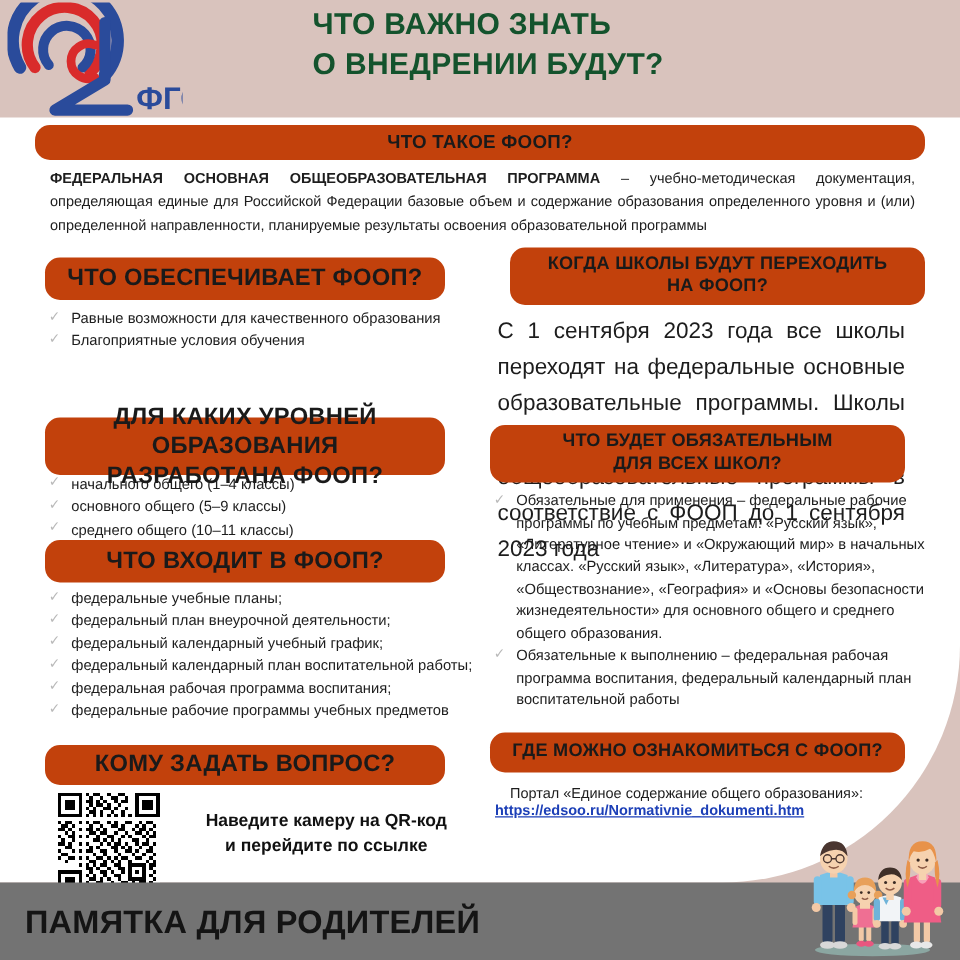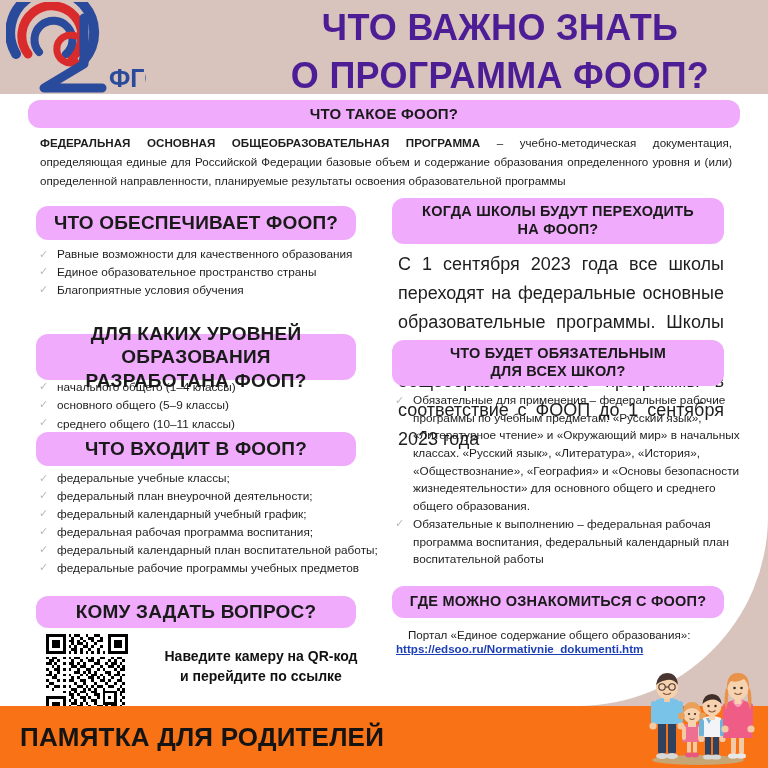--- a/index.html
+++ b/index.html
@@ -33,43 +33,43 @@
     position: absolute;
     left: 6px; top: 2px;
     width: 140px; height: 92px;
   }
   .logo-svg { display: block; }
 
   .header-title {
     position: absolute;
     right: 18px; top: 4px;
     width: 500px;
-    text-align: center;
+    text-align: left;
     font-weight: bold;
-    font-size: 36px;
+    font-size: 24px;
     line-height: 1.32;
     letter-spacing: 0.3px;
-    color: #4c1d95;
+    color: #14532d;
     font-family: "Liberation Sans", sans-serif;
   }
   .header-title .l2 { display: block; }
 
   
   .panel {
     position: absolute;
     left: 0; top: 94px;
     width: 768px;
     height: 612px;
     background: #ffffff;
     border-bottom-right-radius: 190px;
   }
 
   
   .pill {
-    background: #f0abfc;
+    background: #c2410c;
     border-radius: 12px;
     color: #1a1a1a;
     font-weight: bold;
     text-align: center;
     display: flex;
     align-items: center;
     justify-content: center;
     line-height: 1.22;
     letter-spacing: 0.2px;
   }
@@ -105,21 +105,21 @@
     font-size: 14.5px;
   }
 
   
   .p-obesp { position: absolute; left: 8px; top: 112px; height: 34px; }
   .p-urov  { position: absolute; left: 8px; top: 240px; height: 46px; padding: 0 6px; }
   .p-vhod  { position: absolute; left: 8px; top: 338px; height: 34px; }
   .p-vopr  { position: absolute; left: 8px; top: 502px; height: 32px; }
 
   
-  .p-kogda { position: absolute; left: 0px; top: 104px; height: 46px; padding: 0 6px; }
+  .p-kogda { position: absolute; left: 16px; top: 104px; height: 46px; padding: 0 6px; }
   .p-objaz { position: absolute; left: 0px; top: 246px; height: 46px; padding: 0 6px; }
   .p-gde   { position: absolute; left: 0px; top: 492px; height: 32px; }
 
   
   ul.cklist { list-style: none; }
   ul.cklist li {
     position: relative;
     padding-left: 19px;
     color: #1d1d1d;
   }
@@ -186,21 +186,21 @@
     line-height: 1.45;
     color: #111;
     text-align: center;
   }
 
   
   .footer {
     position: absolute;
     left: 0; top: 706px;
     width: 768px; height: 62px;
-    background: #f97316;
+    background: #737373;
   }
   .footer-title {
     position: absolute;
     left: 20px; top: 16px;
     font-size: 26px;
     font-weight: bold;
     letter-spacing: 0.2px;
     color: #141414;
   }
   .family {
@@ -226,57 +226,56 @@
 
         <path d="M70 34 A14 14 0 1 0 70 60" fill="none" stroke="#d92b2b" stroke-width="7" stroke-linecap="round"></path>
 
         <path d="M78 16 L78 62 L38 86 L96 86" fill="none" stroke="#2a4b9b" stroke-width="9" stroke-linecap="round" stroke-linejoin="round"></path>
         <text x="103" y="85" font-family="Liberation Sans, sans-serif" font-size="25" font-weight="bold" fill="#2a4b9b">ФГОС</text>
       </svg>
     </div>
 
     <div class="header-title">
       <span class="l1">ЧТО ВАЖНО ЗНАТЬ</span>
-      <span class="l2">О ПРОГРАММА ФООП?</span>
+      <span class="l2">О ВНЕДРЕНИИ БУДУТ?</span>
     </div>
   </div>
 
   <div class="panel">
 
     <div class="pill s-what-pill">ЧТО ТАКОЕ ФООП?</div>
     <p class="s-what-body"><b>ФЕДЕРАЛЬНАЯ ОСНОВНАЯ ОБЩЕОБРАЗОВАТЕЛЬНАЯ ПРОГРАММА</b><span> – учебно-методическая документация, определяющая единые для Российской Федерации базовые объем и содержание образования определенного уровня и (или) определенной направленности, планируемые результаты освоения образовательной программы</span></p>
 
     <div class="col-left">
 
       <div class="pill pill-l p-obesp">ЧТО ОБЕСПЕЧИВАЕТ ФООП?</div>
       <ul class="cklist l-obesp">
         <li>Равные возможности для качественного образования</li>
-        <li>Единое образовательное пространство страны</li>
         <li>Благоприятные условия обучения</li>
       </ul>
 
       <div class="pill pill-l p-urov">
         <div>
           <span>ДЛЯ КАКИХ УРОВНЕЙ ОБРАЗОВАНИЯ</span><br>
           <span>РАЗРАБОТАНА ФООП?</span>
         </div>
       </div>
       <ul class="cklist l-urov">
         <li>начального общего (1–4 классы)</li>
         <li>основного общего (5–9 классы)</li>
         <li>среднего общего (10–11 классы)</li>
       </ul>
 
       <div class="pill pill-l p-vhod">ЧТО ВХОДИТ В ФООП?</div>
       <ul class="cklist l-vhod">
-        <li>федеральные учебные классы;</li>
+        <li>федеральные учебные планы;</li>
         <li>федеральный план внеурочной деятельности;</li>
         <li>федеральный календарный учебный график;</li>
+        <li>федеральный календарный план воспитательной работы;</li>
         <li>федеральная рабочая программа воспитания;</li>
-        <li>федеральный календарный план воспитательной работы;</li>
         <li>федеральные рабочие программы учебных предметов</li>
       </ul>
 
       <div class="pill pill-l p-vopr">КОМУ ЗАДАТЬ ВОПРОС?</div>
 
       <div class="qr-box">
         <svg width="82" height="82" viewBox="0 0 29 29" shape-rendering="crispEdges">
           <rect width="29" height="29" fill="#ffffff"></rect>
           <g fill="#000000">
 

